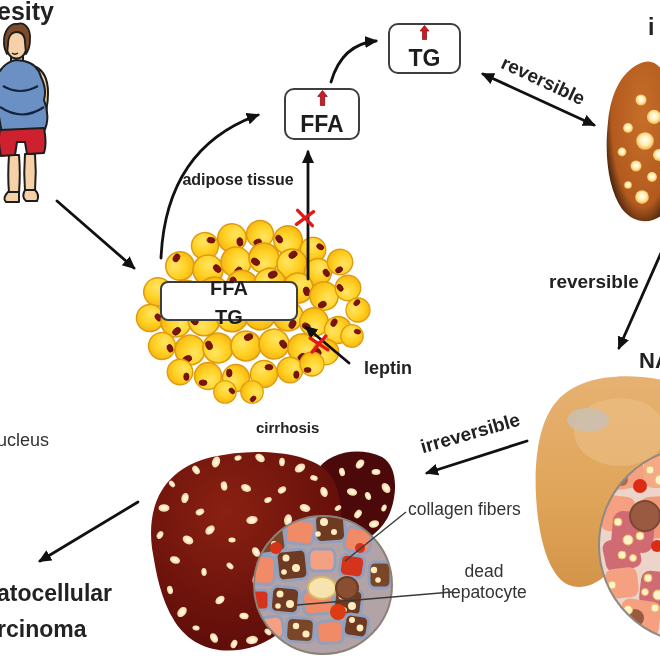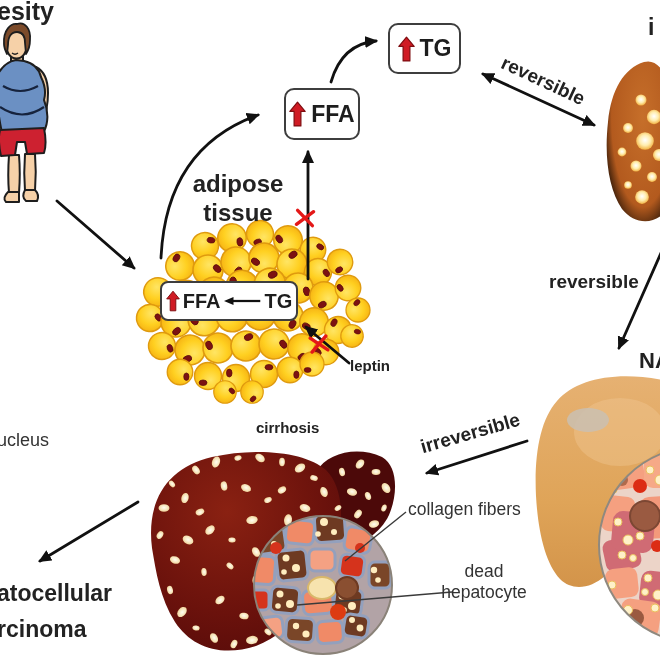--- a/index.html
+++ b/index.html
@@ -3,21 +3,21 @@
 <meta charset="utf-8">
 <style>
   html,body{margin:0;padding:0;background:#fff;}
   #canvas{position:relative;width:660px;height:660px;background:#fff;overflow:hidden;
           font-family:"Liberation Sans",sans-serif;}
   #art{position:absolute;left:0;top:0;width:660px;height:660px;}
   .label{position:absolute;color:#222;white-space:nowrap;line-height:1.12;}
   .b{font-weight:700;}
   .r{font-weight:400;color:#333;}
   .mbox{position:absolute;background:#fff;border:2.4px solid #3e3e3e;border-radius:10px;
-        display:flex;align-items:center;justify-content:center;gap:5px;box-sizing:border-box;}
+        display:flex;align-items:center;justify-content:center;gap:5px;box-sizing:border-box;flex-direction:column;}
   .boxlabel{font-weight:700;color:#1d1d1d;}
   .wrap{white-space:normal;text-align:center;}
 </style>
 </head>
 <body>
 
 <div id="canvas">
 
 <svg id="art" viewBox="0 0 660 660">
   <defs>
@@ -371,25 +371,25 @@
   <span class="boxlabel" style="font-size:20px;">FFA</span>
   <svg width="38" height="12" viewBox="0 0 44 12">
     <line x1="42" y1="6" x2="9" y2="6" stroke="#111" stroke-width="2.6"></line>
     <path d="M0,6 L11,1.5 L11,10.5 Z" fill="#111"></path>
   </svg>
   <span class="boxlabel" style="font-size:20px;">TG</span>
 </div>
 
 <div class="label b" style="left:-3px;top:-3px;font-size:25px;">esity</div>
 <div class="label b" style="left:648px;top:15px;font-size:23px;">i</div>
-<div class="label b wrap" style="left:180px;top:170px;width:116px;font-size:24px;line-height:1.2;">adipose tissue</div>
+<div class="label b wrap" style="left:180px;top:170px;width:116px;font-size:16px;line-height:1.2;">adipose tissue</div>
 <div class="label b" style="left:507px;top:52px;font-size:19px;transform:rotate(25deg);transform-origin:left top;">reversible</div>
 <div class="label b" style="left:549px;top:271px;font-size:19px;">reversible</div>
 <div class="label b" style="left:639px;top:349px;font-size:22px;">NA</div>
-<div class="label b" style="left:350px;top:358px;font-size:15px;">leptin</div>
+<div class="label b" style="left:364px;top:358px;font-size:18px;">leptin</div>
 <div class="label r" style="left:-3px;top:430px;font-size:18px;">ucleus</div>
 <div class="label b" style="left:256px;top:420px;font-size:15px;">cirrhosis</div>
 <div class="label b" style="left:418px;top:437px;font-size:19px;transform:rotate(-16deg);transform-origin:left top;">irreversible</div>
 <div class="label r wrap" style="left:428px;top:561px;width:112px;font-size:17.5px;line-height:1.2;">
   <span>dead</span><br>
   <span>hepatocyte</span>
 </div>
 <div class="label r" style="left:408px;top:500px;font-size:17.5px;">collagen fibers</div>
 <div class="label b" style="left:-3px;top:576px;font-size:23px;line-height:1.55;">
   <span>atocellular</span><br>

